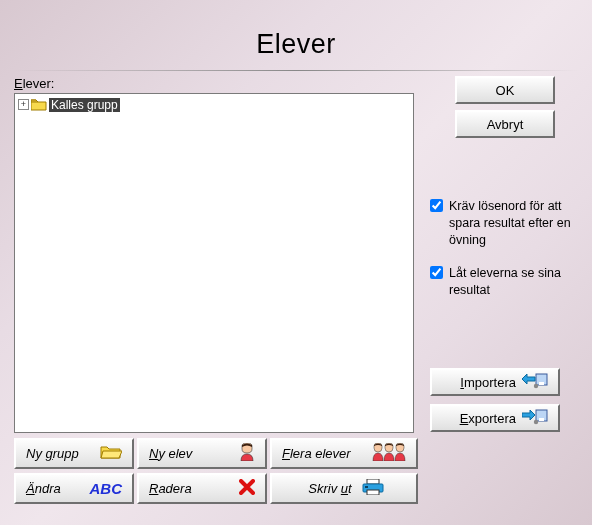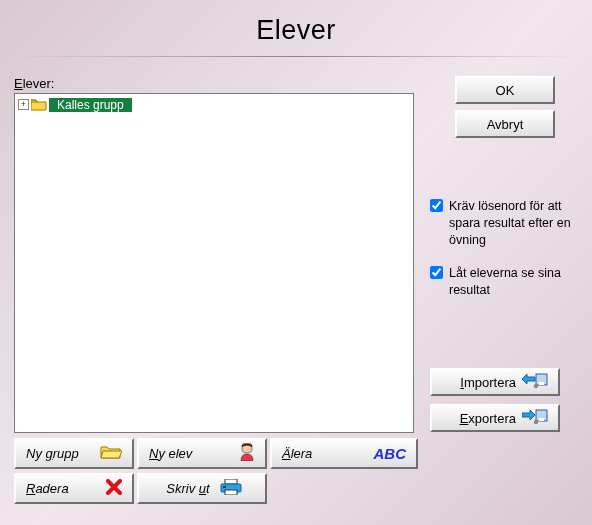--- a/index.html
+++ b/index.html
@@ -10,21 +10,21 @@
     font-family: Arial, sans-serif;
     font-size: 13px;
     background: linear-gradient(135deg, #d8c8d0 0%, #e8dce4 30%, #f0e6ec 50%, #e8dce4 70%, #d8c8d0 100%);
     position: relative;
     overflow: hidden;
   }
   .title {
     text-align: center;
     font-size: 27px;
     font-weight: normal;
-    padding-top: 15px;
+    padding-top: 29px;
     padding-bottom: 10px;
     letter-spacing: 0.5px;
     color: #000;
   }
   .hr {
     height: 1px;
     background: linear-gradient(to right, transparent, #888, transparent);
     margin: 0 14px 8px 14px;
   }
   .main {
@@ -59,23 +59,23 @@
     background: #fff;
     font-size: 9px;
     line-height: 9px;
     text-align: center;
     color: #333;
     margin-left: 1px;
     cursor: pointer;
   }
   .folder-icon svg { display: block; }
   .tree-text {
-    background: #15803d;
+    background: #404040;
     color: #fff;
-    padding: 0 8px;
+    padding: 0 2px;
   }
   .right {
     position: absolute;
     left: 430px;
     top: 76px;
     width: 150px;
   }
   .btn {
     display: inline-flex;
     align-items: center;
@@ -199,21 +199,43 @@
     <span><span></span><span class="ul">N</span><span>y elev</span></span>
     <span>
       <svg width="16" height="18" viewBox="0 0 16 18">
         <path d="M3 3 Q3 0 8 0 Q13 0 13 3 L13 6 Q13 10 8 10 Q3 10 3 6 Z" fill="#f8c9a4" stroke="#333" stroke-width="0.6"></path>
         <path d="M3 2 Q8 -1 13 2 L13 4 Q8 1 3 4 Z" fill="#3a1f0f"></path>
         <path d="M2 18 Q2 11 8 11 Q14 11 14 18 Z" fill="#e63946" stroke="#333" stroke-width="0.6"></path>
       </svg>
     </span>
   </div>
   <div class="btn btn-bot">
-    <span><span></span><span class="ul">Ä</span><span>lera</span></span>
+    <span><span></span><span class="ul">F</span><span>lera elever</span></span>
+    <span>
+      <svg width="34" height="18" viewBox="0 0 34 18">
+        <g>
+          <path d="M2 3 Q2 0 6 0 Q10 0 10 3 L10 5 Q10 9 6 9 Q2 9 2 5 Z" fill="#f8c9a4" stroke="#333" stroke-width="0.5"></path>
+          <path d="M2 2 Q6 -1 10 2 L10 3 Q6 1 2 3 Z" fill="#3a1f0f"></path>
+          <path d="M1 18 Q1 10 6 10 Q11 10 11 18 Z" fill="#e63946" stroke="#333" stroke-width="0.5"></path>
+        </g>
+        <g transform="translate(11,0)">
+          <path d="M2 3 Q2 0 6 0 Q10 0 10 3 L10 5 Q10 9 6 9 Q2 9 2 5 Z" fill="#f8c9a4" stroke="#333" stroke-width="0.5"></path>
+          <path d="M2 2 Q6 -1 10 2 L10 3 Q6 1 2 3 Z" fill="#3a1f0f"></path>
+          <path d="M1 18 Q1 10 6 10 Q11 10 11 18 Z" fill="#e63946" stroke="#333" stroke-width="0.5"></path>
+        </g>
+        <g transform="translate(22,0)">
+          <path d="M2 3 Q2 0 6 0 Q10 0 10 3 L10 5 Q10 9 6 9 Q2 9 2 5 Z" fill="#f8c9a4" stroke="#333" stroke-width="0.5"></path>
+          <path d="M2 2 Q6 -1 10 2 L10 3 Q6 1 2 3 Z" fill="#3a1f0f"></path>
+          <path d="M1 18 Q1 10 6 10 Q11 10 11 18 Z" fill="#e63946" stroke="#333" stroke-width="0.5"></path>
+        </g>
+      </svg>
+    </span>
+  </div>
+  <div class="btn btn-bot">
+    <span><span></span><span class="ul">Ä</span><span>ndra</span></span>
     <span style="color:#2030d8;font-weight:bold;font-size:15px;font-family:Arial;">ABC</span>
   </div>
   <div class="btn btn-bot">
     <span><span></span><span class="ul">R</span><span>adera</span></span>
     <span>
       <svg width="16" height="16" viewBox="0 0 16 16">
         <path d="M2 2 L14 14 M14 2 L2 14" stroke="#d11" stroke-width="4" stroke-linecap="round"></path>
       </svg>
     </span>
   </div>

